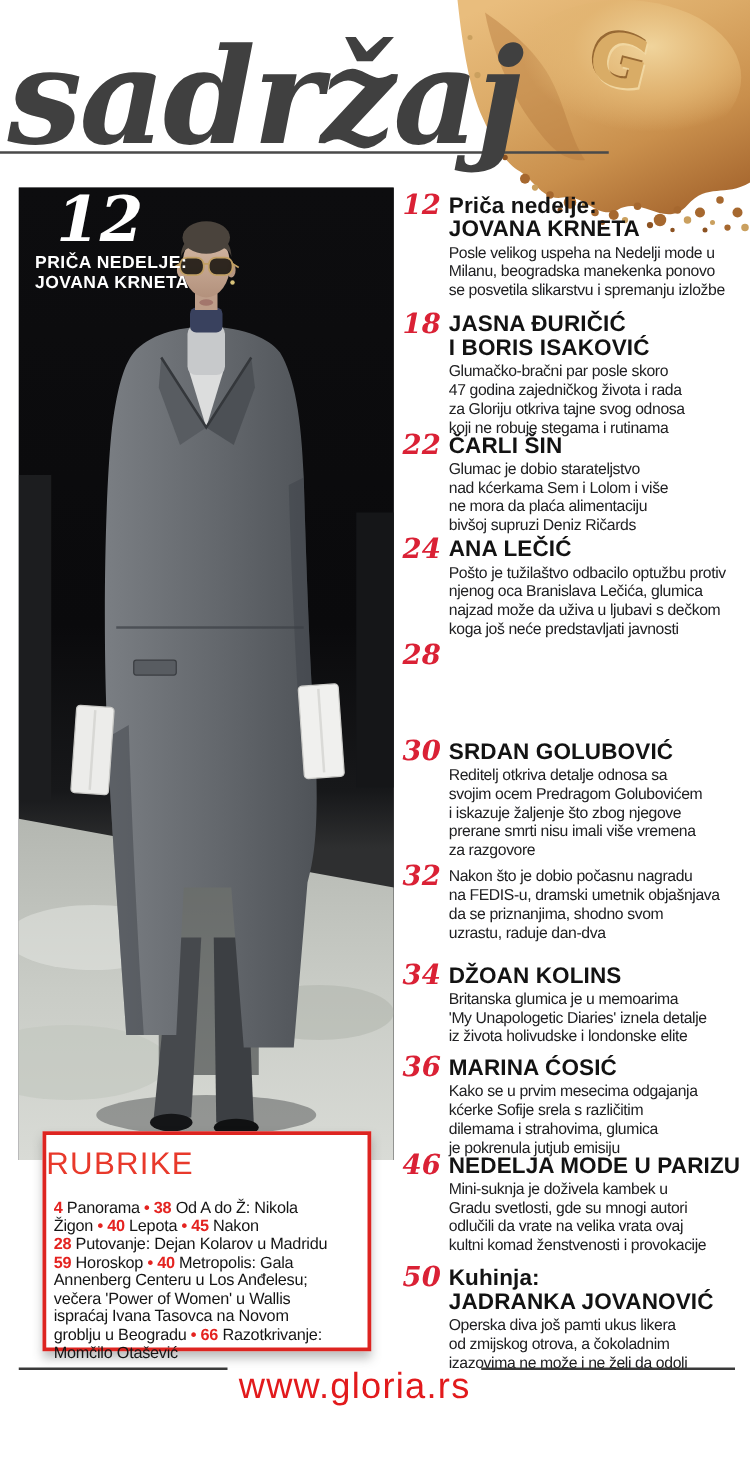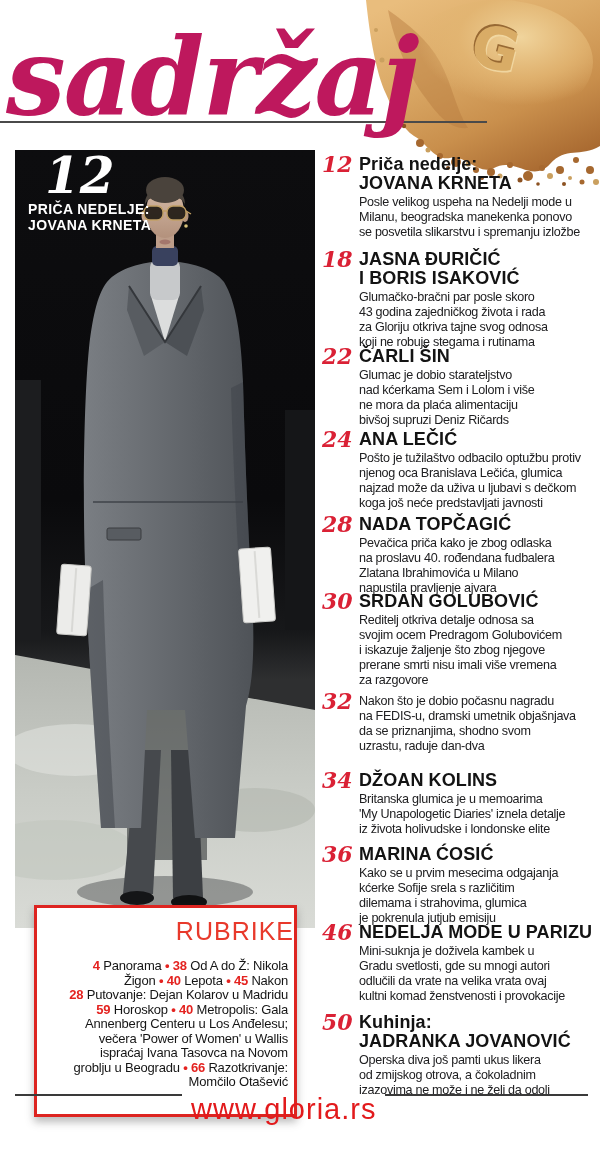--- a/index.html
+++ b/index.html
@@ -2,21 +2,21 @@
 <html><head>
 <meta charset="utf-8">
 <style>
   html,body{margin:0;padding:0;background:#ffffff;}
   .page{position:relative;width:600px;height:1169px;background:#fff;overflow:hidden;
         font-family:"Liberation Sans",sans-serif;}
 
   
   .masthead{position:absolute;left:6px;top:24px;font-family:"DejaVu Serif",serif;
             font-style:italic;font-weight:bold;font-size:106px;line-height:106px;
-            color:#be185d;z-index:5;letter-spacing:-2px;}
+            color:#404040;z-index:5;letter-spacing:-2px;}
   .masthead-rule{position:absolute;left:0;top:121px;width:487px;height:2px;background:#4a4a4a;z-index:1;}
 
   
   .powder{position:absolute;left:328px;top:0;z-index:0;}
 
   
   .photo{position:absolute;left:15px;top:150px;width:300px;height:778px;background:#0b0b0d;}
   .photo svg{display:block;}
   .feature-num{position:absolute;left:30px;top:0px;font-family:"DejaVu Serif",serif;
                font-style:italic;font-weight:bold;font-size:50px;line-height:52px;color:#ffffff;}
@@ -31,22 +31,22 @@
   .entry:nth-child(7){top:692px}.entry:nth-child(8){top:771px}.entry:nth-child(9){top:845px}
   .entry:nth-child(10){top:923px}.entry:nth-child(11){top:1013px}
   .entry-num{width:30px;text-align:right;padding-right:7px;font-family:"DejaVu Serif",serif;
              font-style:italic;font-weight:bold;font-size:22px;line-height:19px;color:#da2135;}
   .entry-title{font-size:18px;line-height:19px;font-weight:bold;color:#131313;
                letter-spacing:.1px;white-space:pre-line;}
   .entry-body{margin-top:2px;font-size:12.6px;line-height:15px;color:#202022;
               letter-spacing:-0.3px;white-space:pre-line;font-weight:500;}
 
   
-  .rubrike{position:absolute;left:34px;top:905px;width:263px;height:212px;background:#fff;
-           border:3px solid #dd2420;box-sizing:border-box;text-align:right;z-index:6;
+  .rubrike{position:absolute;left:34px;top:905px;width:263px;height:176px;background:#fff;
+           border:3px solid #dd2420;box-sizing:border-box;text-align:left;z-index:6;
            box-shadow:0 5px 8px rgba(60,60,60,.35);}
   .rubrike-title{margin-top:10px;font-size:25px;line-height:26px;color:#e8392b;letter-spacing:1px;}
   .rubrike-lines{margin-top:15px;font-size:13px;line-height:14.5px;color:#151515;
                  letter-spacing:-0.2px;font-weight:500;padding:0 6px;}
   .rnum,.rdot{color:#e42320;font-weight:bold;}
 
   
   .footer{position:absolute;left:0;top:1094px;width:600px;height:32px;display:flex;
           align-items:flex-start;z-index:7;}
   .fline-left{margin-left:15px;width:167px;height:2px;background:#3a3a3a;}
@@ -220,21 +220,21 @@
 Milanu, beogradska manekenka ponovo
 se posvetila slikarstvu i spremanju izložbe</div>
         </div>
       </div>
       <div class="entry">
         <div class="entry-num">18</div>
         <div class="entry-content">
           <div class="entry-title">JASNA ĐURIČIĆ
 I BORIS ISAKOVIĆ</div>
           <div class="entry-body">Glumačko-bračni par posle skoro
-43 godina zajedničkog života i rada
+47 godina zajedničkog života i rada
 za Gloriju otkriva tajne svog odnosa
 koji ne robuje stegama i rutinama</div>
         </div>
       </div>
       <div class="entry">
         <div class="entry-num">22</div>
         <div class="entry-content">
           <div class="entry-title">ČARLI ŠIN</div>
           <div class="entry-body">Glumac je dobio starateljstvo
 nad kćerkama Sem i Lolom i više
@@ -247,27 +247,20 @@
         <div class="entry-content">
           <div class="entry-title">ANA LEČIĆ</div>
           <div class="entry-body">Pošto je tužilaštvo odbacilo optužbu protiv
 njenog oca Branislava Lečića, glumica
 najzad može da uživa u ljubavi s dečkom
 koga još neće predstavljati javnosti</div>
         </div>
       </div>
       <div class="entry">
         <div class="entry-num">28</div>
-        <div class="entry-content">
-          <div class="entry-title">NADA TOPČAGIĆ</div>
-          <div class="entry-body">Pevačica priča kako je zbog odlaska
-na proslavu 40. rođendana fudbalera
-Zlatana Ibrahimovića u Milano
-napustila pravljenje ajvara</div>
-        </div>
       </div>
       <div class="entry">
         <div class="entry-num">30</div>
         <div class="entry-content">
           <div class="entry-title">SRDAN GOLUBOVIĆ</div>
           <div class="entry-body">Reditelj otkriva detalje odnosa sa
 svojim ocem Predragom Golubovićem
 i iskazuje žaljenje što zbog njegove
 prerane smrti nisu imali više vremena
 za razgovore</div>

